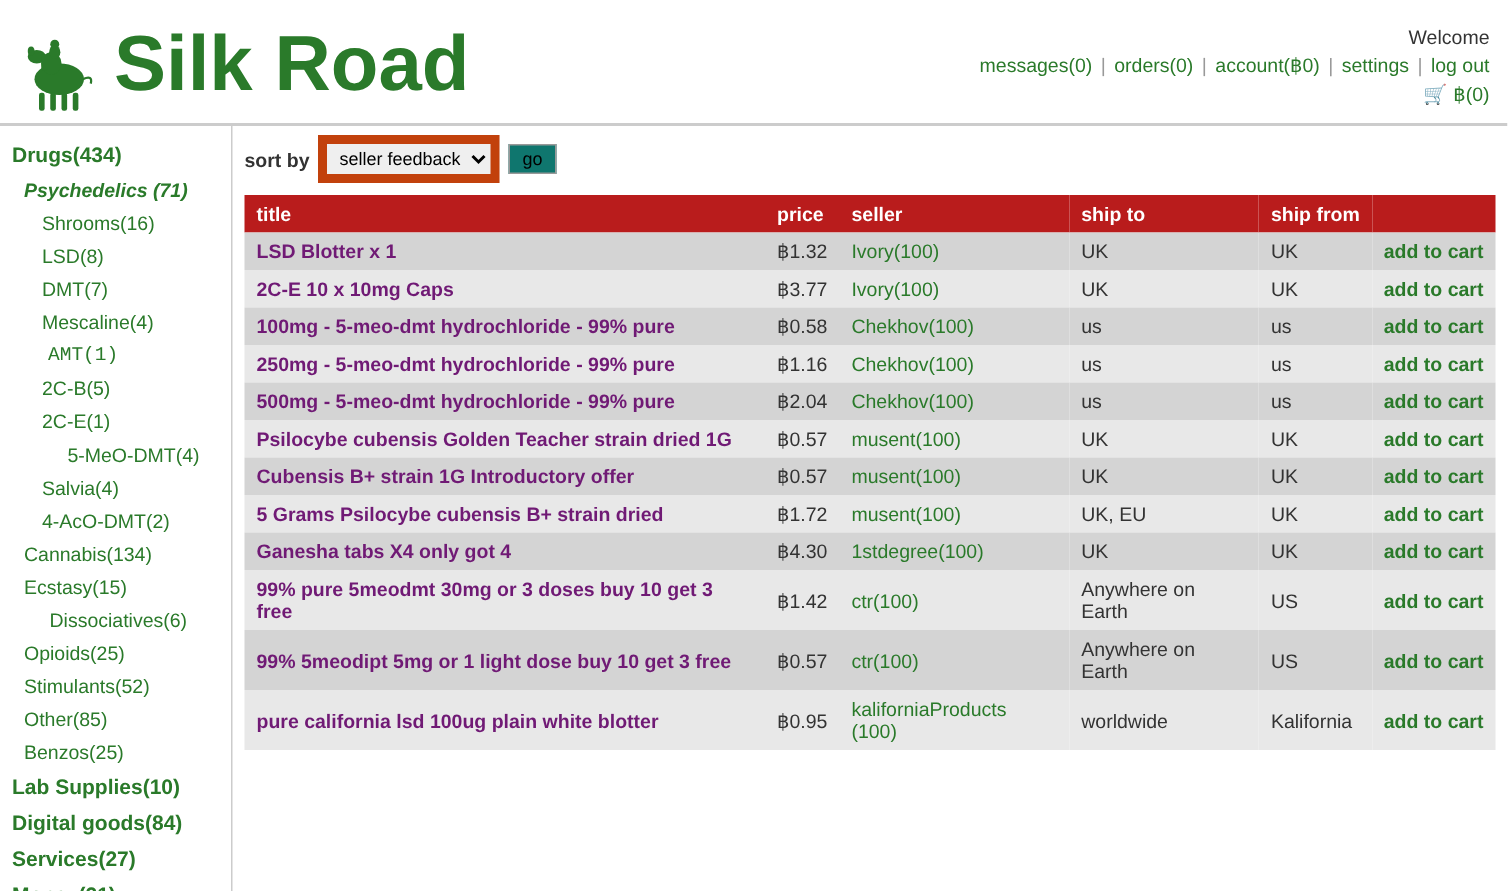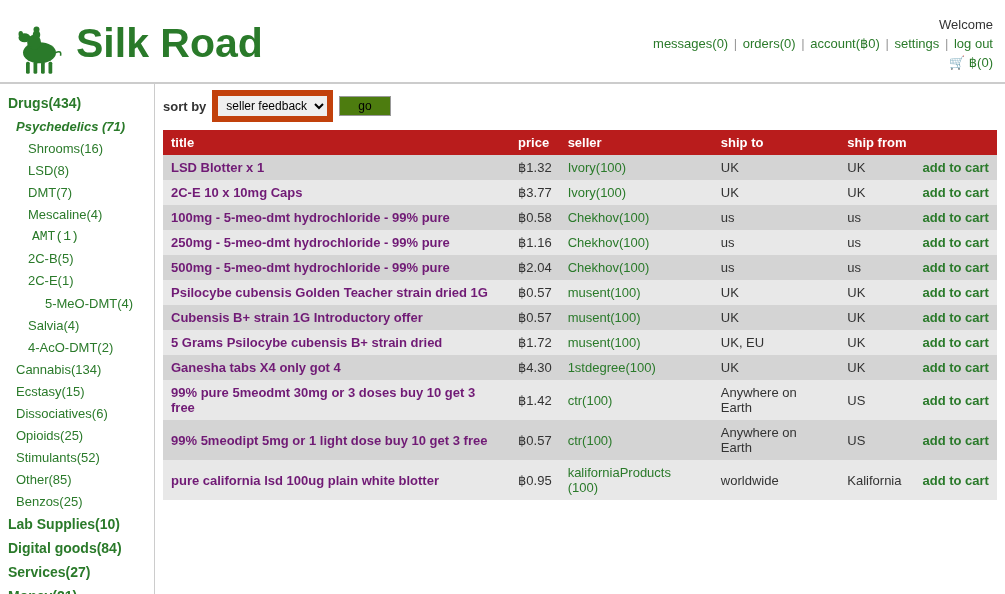--- a/index.html
+++ b/index.html
@@ -16,21 +16,21 @@
     #logo-area {
       display: flex;
       align-items: center;
       gap: 8px;
     }
     #logo-camel {
       width: 60px;
       height: 70px;
     }
     #logo-text h1 {
-      font-size: 41px;
+      font-size: 52px;
       color: #2a7a2a;
       font-weight: bold;
       line-height: 1;
     }
     #logo-text p {
       font-size: 14px;
       color: #555;
       font-style: italic;
       margin-left: 4px;
     }
@@ -96,23 +96,23 @@
     }
     #sort-bar label {
       font-weight: bold;
     }
     #sort-select {
       padding: 2px 4px;
       font-size: 12px;
       border: 6px solid #c2410c;
     }
     #sort-go {
-      padding: 2px 18px;
+      padding: 2px 8px;
       font-size: 12px;
-      background: #4d7c0f;
+      background: #0f766e;
       border: 1px solid #999;
       cursor: pointer;
     }
 
     
     #listings-table {
       width: 100%;
       border-collapse: collapse;
       font-size: 13px;
     }
@@ -219,21 +219,21 @@
       <a href="#" style="margin-left: 20px;">DMT(7)</a>
       <a href="#" style="margin-left: 20px;">Mescaline(4)</a>
       <a href="#" style="margin-left: 24px; font-family: Liberation Mono, monospace;">AMT(1)</a>
       <a href="#" style="margin-left: 20px;">2C-B(5)</a>
       <a href="#" style="margin-left: 20px;">2C-E(1)</a>
       <a href="#" style="margin-left: 20px; text-align: center;">5-MeO-DMT(4)</a>
       <a href="#" style="margin-left: 20px;">Salvia(4)</a>
       <a href="#" style="margin-left: 20px;">4-AcO-DMT(2)</a>
       <a href="#" style="margin-left: 8px;">Cannabis(134)</a>
       <a href="#" style="margin-left: 8px;">Ecstasy(15)</a>
-      <a href="#" style="margin-left: 8px;">Dissociatives(6)</a>
+      <a href="#" style="margin-left: 25px;">Dissociatives(6)</a>
       <a href="#" style="margin-left: 8px;">Opioids(25)</a>
       <a href="#" style="margin-left: 8px;">Stimulants(52)</a>
       <a href="#" style="margin-left: 8px;">Other(85)</a>
       <a href="#" style="margin-left: 8px;">Benzos(25)</a>
       <a href="#" style="font-weight: bold; font-size: 14px; margin-left: 0px;">Lab Supplies(10)</a>
       <a href="#" style="font-weight: bold; font-size: 14px; margin-left: 0px;">Digital goods(84)</a>
       <a href="#" style="font-weight: bold; font-size: 14px; margin-left: 0px;">Services(27)</a>
       <a href="#" style="font-weight: bold; font-size: 14px; margin-left: 0px;">Money(21)</a>
     </div>
 

